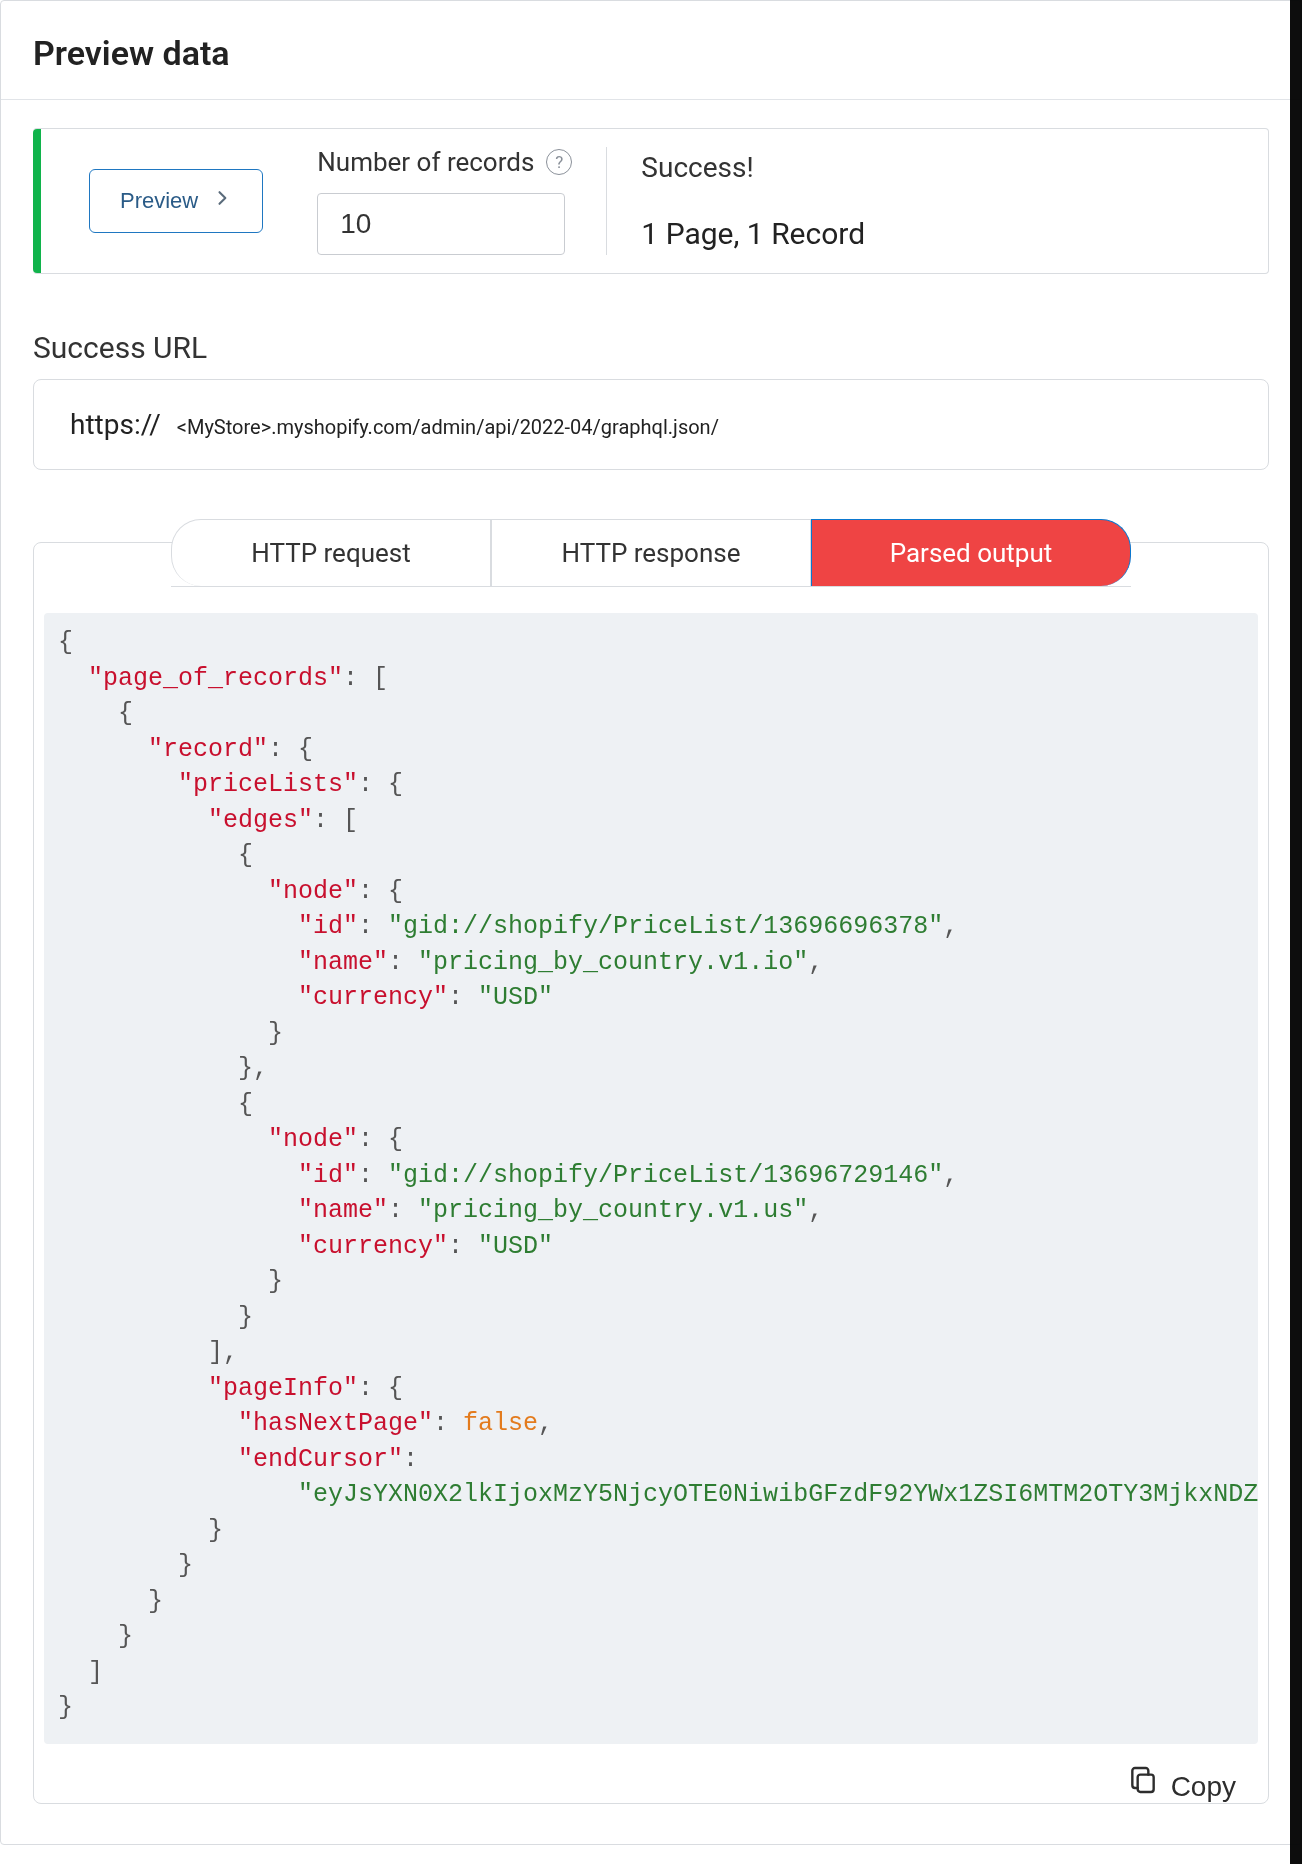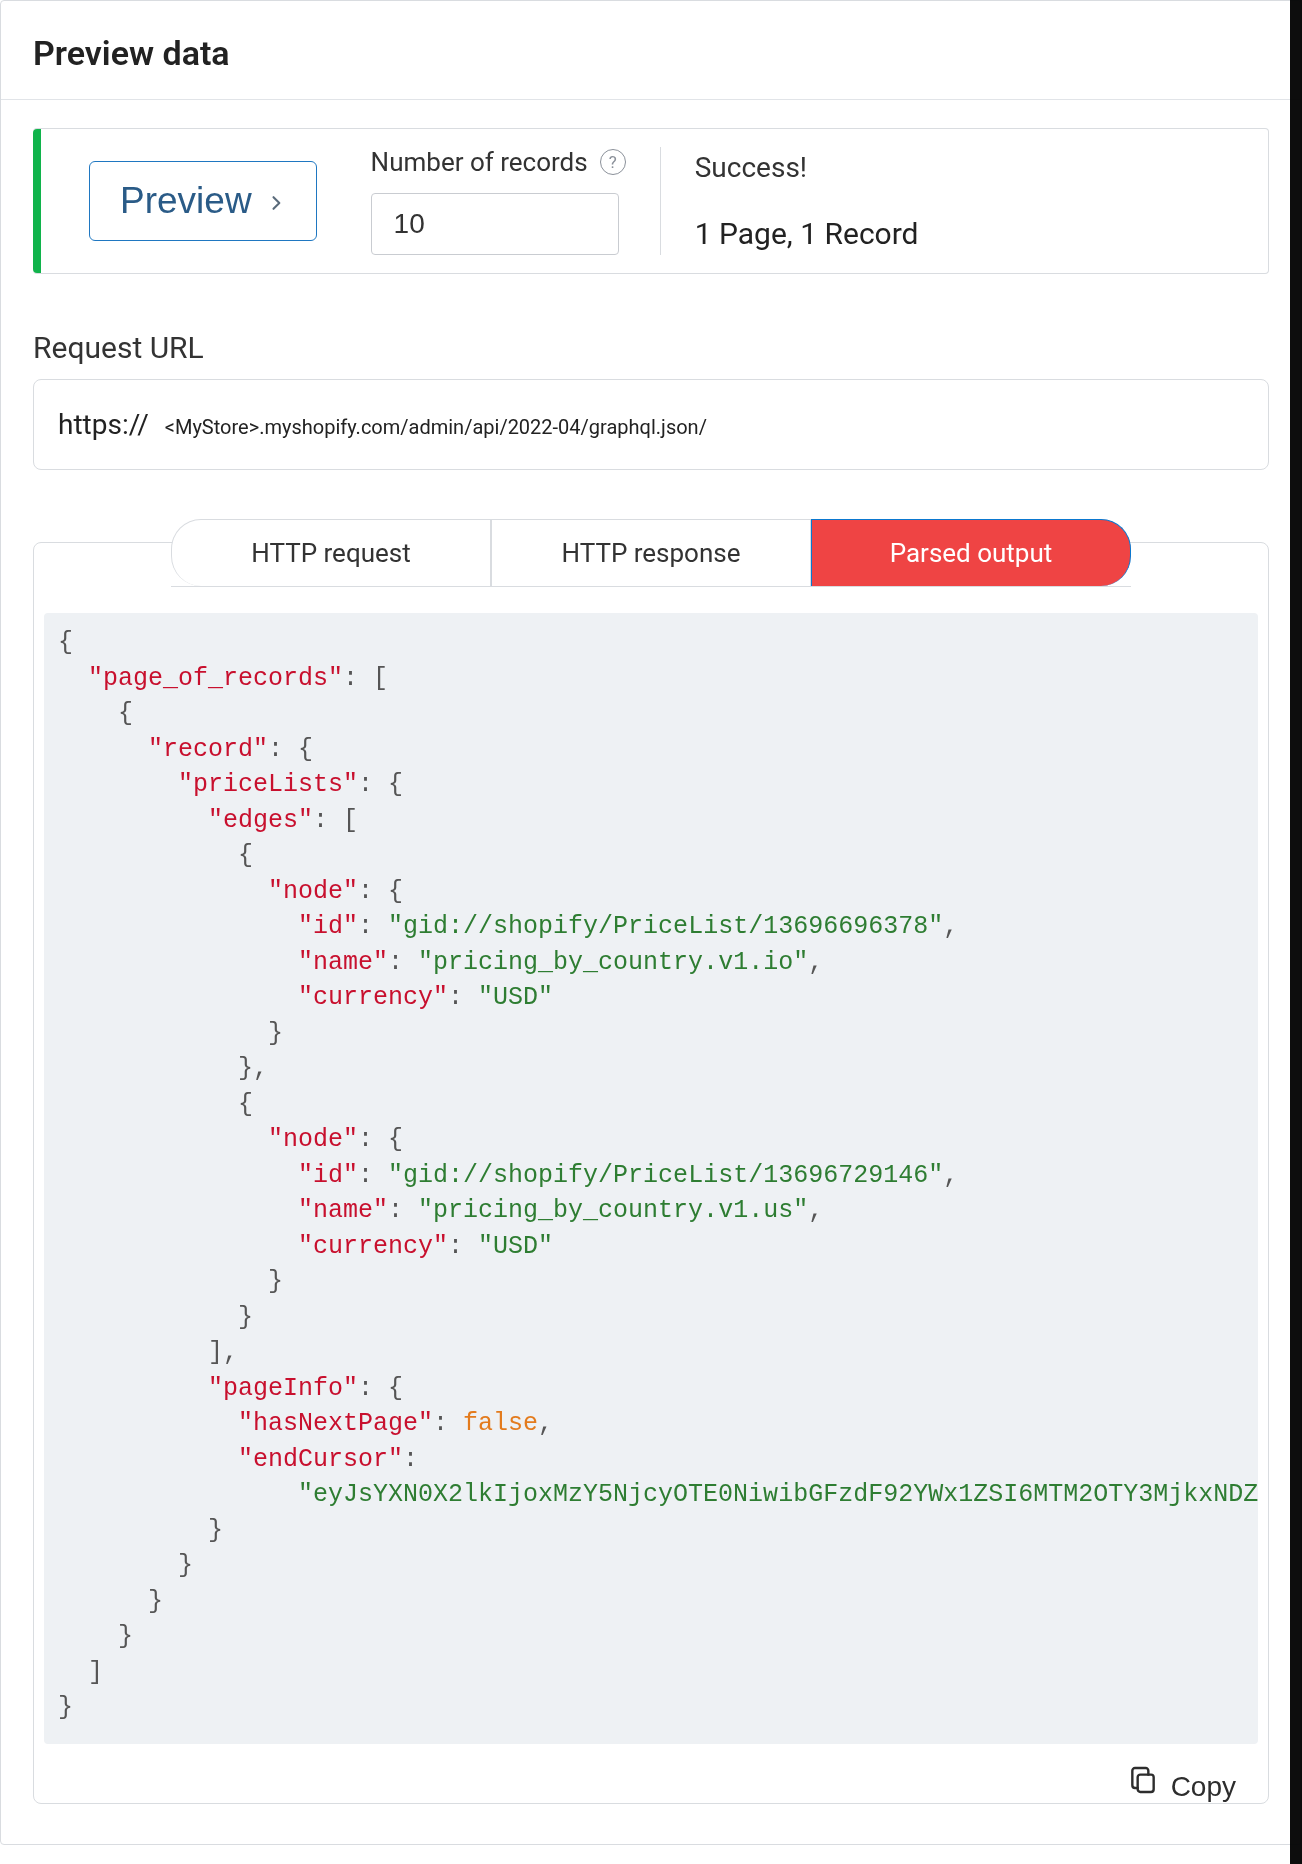--- a/index.html
+++ b/index.html
@@ -1,33 +1,33 @@
 <!DOCTYPE html>
 <html><head>
 <meta charset="utf-8">
 <style>
   * { box-sizing: border-box; margin: 0; padding: 0; }
   html, body { width: 1302px; height: 1864px; background: #fff; font-family: -apple-system, BlinkMacSystemFont, "Segoe UI", Roboto, Helvetica, Arial, sans-serif; color: #222; }
   .panel { border: 1px solid #d9dce0; border-top: 1px solid #d9dce0; border-radius: 4px; padding: 0 0 40px 0; }
   .panel-heading { font-size: 34px; font-weight: 600; padding: 32px 32px 26px 32px; border-bottom: 1px solid #e1e4e8; }
   .preview-bar { margin: 28px 32px 0 32px; border: 1px solid #d9dce0; border-left: none; border-radius: 4px; display: flex; align-items: center; padding: 18px 28px 18px 28px; position: relative; }
   .preview-bar::before { content: ""; position: absolute; left: 0; top: 0; bottom: 0; width: 8px; background: #10b34b; border-radius: 4px 0 0 4px; }
-  .preview-btn { margin-left: 28px; border: 1px solid #1f77c1; color: #2a5b87; background: #fff; font-size: 37px; padding: 18px 30px; border-radius: 6px; display: inline-flex; align-items: center; gap: 14px; cursor: pointer; }
+  .preview-btn { margin-left: 28px; border: 1px solid #1f77c1; color: #2a5b87; background: #fff; font-size: 22px; padding: 18px 30px; border-radius: 6px; display: inline-flex; align-items: center; gap: 14px; cursor: pointer; }
   .preview-btn .chev { display: inline-block; }
   .preview-btn svg { width: 20px; height: 20px; }
   .group { display: flex; flex-direction: column; gap: 16px; }
   .group-label { font-size: 26px; color: #333; display: flex; align-items: center; gap: 12px; }
   .group-input { width: 248px; border: 1px solid #c9ccd1; border-radius: 4px; padding: 14px 22px; font-size: 28px; color: #333; }
   .help-icon { width: 26px; height: 26px; border: 1.5px solid #8a9099; border-radius: 50%; display: inline-flex; align-items: center; justify-content: center; font-size: 17px; color: #8a9099; }
   .vr { width: 1px; background: #d9dce0; align-self: stretch; margin: 0 34px; }
   .status { display: flex; flex-direction: column; gap: 32px; }
   .status-title { font-size: 28px; color: #333; }
   .status-sub { font-size: 30px; color: #222; }
   .section-label { font-size: 30px; color: #333; padding: 56px 32px 14px 32px; }
-  .url-box { margin: 0 32px; border: 1px solid #d9dce0; border-radius: 8px; padding: 28px 24px; display: flex; align-items: baseline; gap: 16px; }
+  .url-box { margin: 0 32px; border: 1px solid #d9dce0; border-radius: 8px; padding: 28px 36px; display: flex; align-items: baseline; gap: 16px; }
   .url-scheme { font-size: 28px; color: #222; }
   .url-path { font-size: 20px; color: #222; }
   .url-var { color: #222; }
   .tabs-wrap { margin: 72px 32px 0 32px; border: 1px solid #d9dce0; border-radius: 8px; padding: 0; }
   .tabs { display: flex; border-bottom: 1px solid #d9dce0; margin: 1px auto; width: 960px; position: relative; top: -1px; }
   .tabs-outer { display: flex; justify-content: center; position: relative; top: -24px; }
   .tab { flex: 1; text-align: center; padding: 18px 0; font-size: 26px; color: #333; background: #fff; border: 1px solid #d9dce0; border-bottom: none; cursor: pointer; }
   .tab:first-child { border-radius: 30px 0 0 30px; }
   .tab:last-child { border-radius: 0 30px 30px 0; }
   .tab.active { background: #ef4444; color: #fff; border-color: #0b78cf; }
@@ -68,21 +68,21 @@
     </div>
 
     <div class="vr"></div>
 
     <div class="status">
       <div class="status-title">Success!</div>
       <div class="status-sub">1 Page, 1 Record</div>
     </div>
   </div>
 
-  <div class="section-label">Request URL</div>
+  <div class="section-label">Success URL</div>
   <div class="url-box">
     <span class="url-scheme">https://</span>
     <span class="url-path">
       <span class="url-var">&lt;MyStore&gt;</span><span>.myshopify.com/admin/api/2022-04/graphql.json/</span>
     </span>
   </div>
 
   <div class="tabs-wrap">
     <div class="tabs-outer">
       <div class="tabs" id="tabs">

